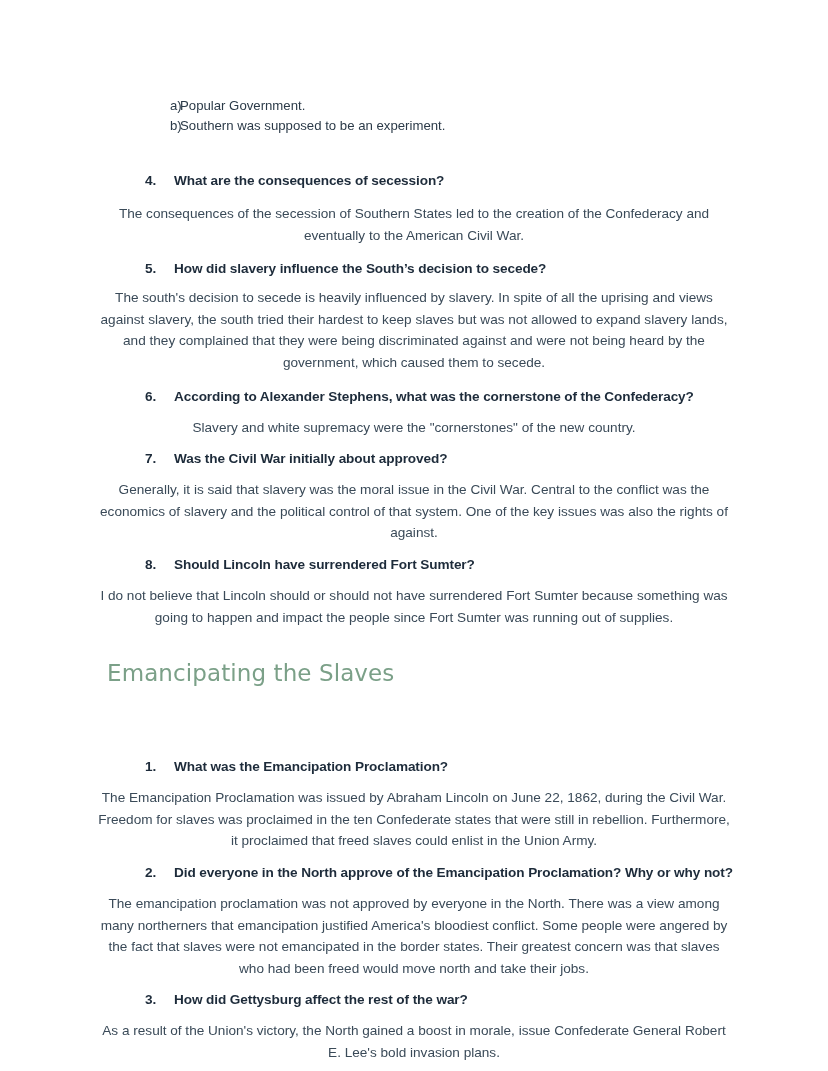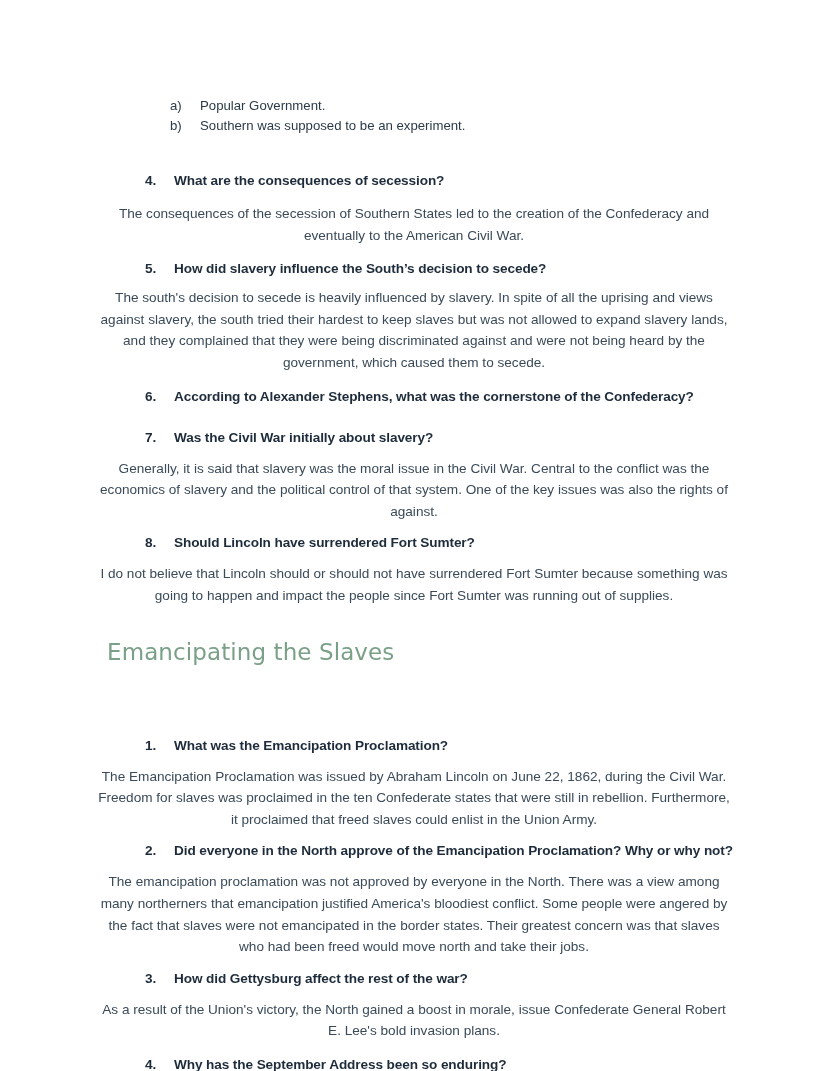--- a/index.html
+++ b/index.html
@@ -49,21 +49,20 @@
     position: absolute;
     left: 75px;
     top: 0;
     width: 20px;
     text-align: left;
     font-size: 13.2px;
     color: #2b3a48;
   }
   .alpha-item .atext {
     display: block;
-    padding-left: 20px;
   }
 
   
   .q-item {
     position: relative;
     padding-left: 79px;
     font-size: 13.6px;
     line-height: 21px;
     font-weight: bold;
     color: #1d2b3a;
@@ -146,26 +145,27 @@
     <div class="sp-8"></div>
     <p class="answer">The south's decision to secede is heavily influenced by slavery. In spite of all the uprising and views against slavery, the south tried their hardest to keep slaves but was not allowed to expand slavery lands, and they complained that they were being discriminated against and were not being heard by the government, which caused them to secede.</p>
 
     <div class="sp-12"></div>
 
     <div class="q-item">
       <span class="qnum">6.</span>
       <span class="qtext">According to Alexander Stephens, what was the cornerstone of the Confederacy?</span>
     </div>
     <div class="sp-10"></div>
+    <p class="answer">Slavery and white supremacy were the "cornerstones" of the new country.</p>
 
     <div class="sp-10"></div>
 
     <div class="q-item">
       <span class="qnum">7.</span>
-      <span class="qtext">Was the Civil War initially about slavery?</span>
+      <span class="qtext">Was the Civil War initially about approved?</span>
     </div>
     <div class="sp-10"></div>
     <p class="answer">Generally, it is said that slavery was the moral issue in the Civil War. Central to the conflict was the economics of slavery and the political control of that system. One of the key issues was also the rights of against.</p>
 
     <div class="sp-10"></div>
 
     <div class="q-item">
       <span class="qnum">8.</span>
       <span class="qtext">Should Lincoln have surrendered Fort Sumter?</span>
     </div>

